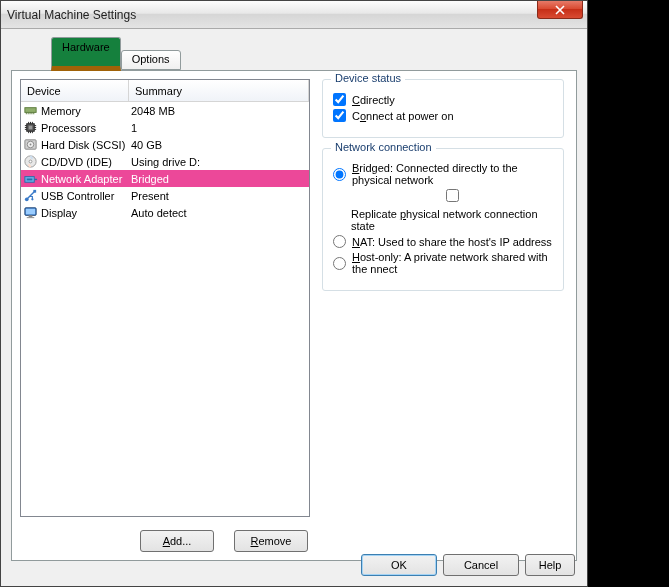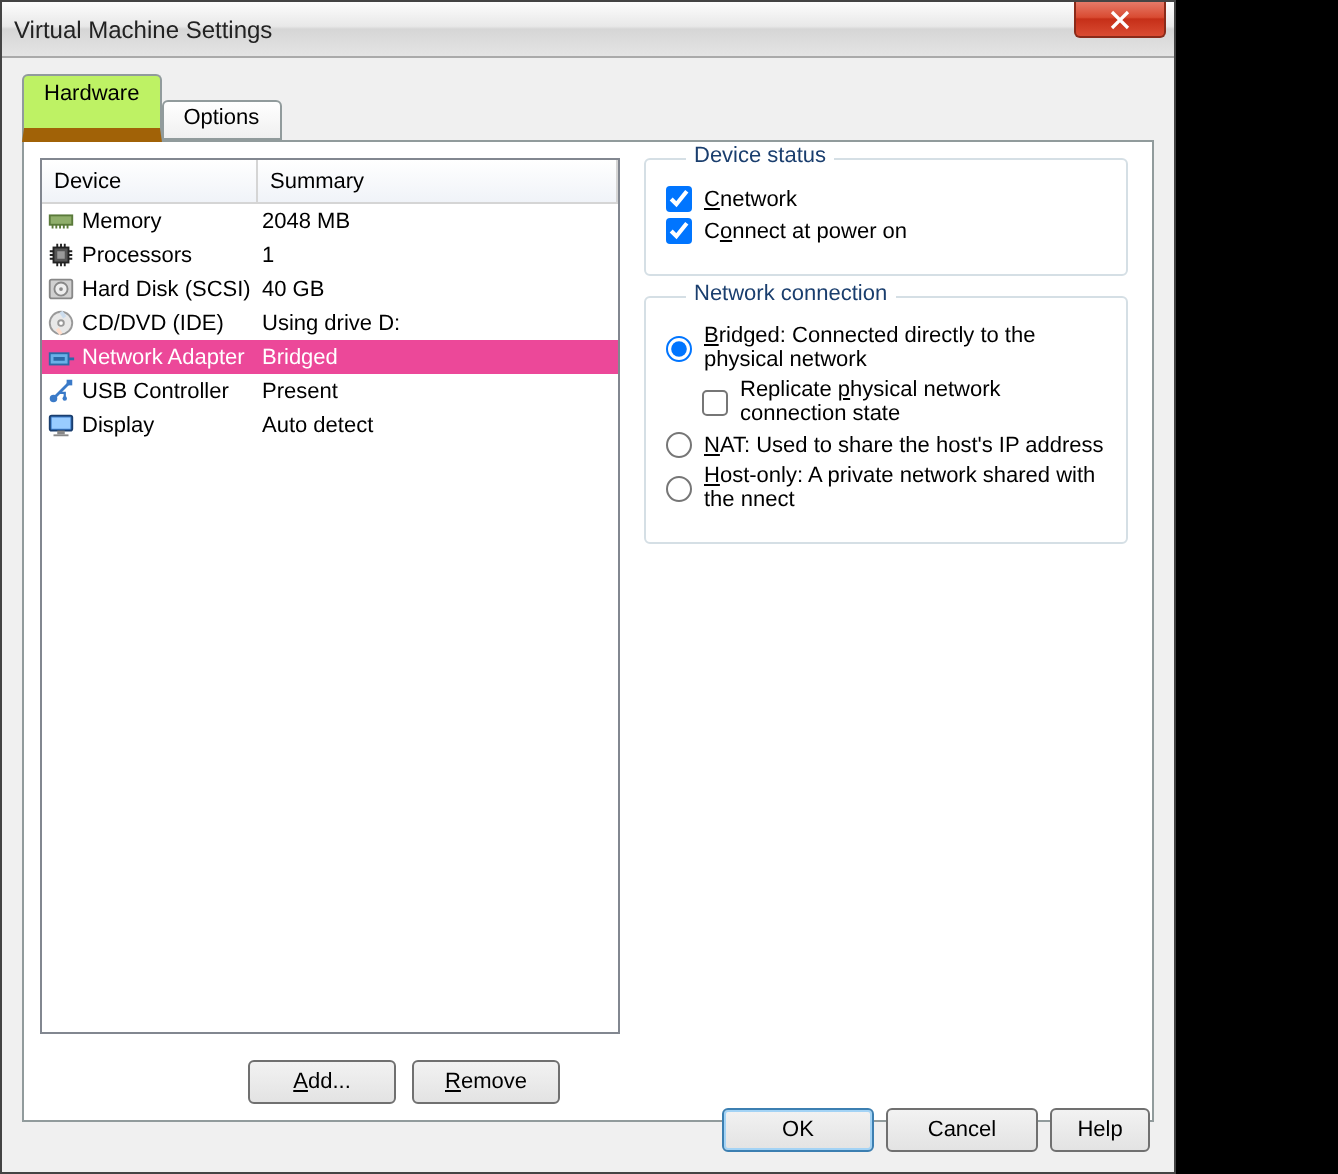--- a/index.html
+++ b/index.html
@@ -6,45 +6,45 @@
 body { font-family: "Segoe UI", Tahoma, sans-serif; font-size: 11px; background: #000; width: 669px; height: 587px; overflow: hidden; }
 .window { width: 588px; height: 587px; background: #fff; border: 1px solid #444; position: relative; }
 .titlebar { height: 28px; background: linear-gradient(to bottom, #fdfdfd 0%, #e8e8e8 45%, #d6d6d6 50%, #e4e4e4 100%); border-bottom: 1px solid #aaa; display: flex; align-items: center; padding: 0 6px; position: relative; }
 .titlebar-title { font-size: 12px; color: #222; }
 .close-btn { position: absolute; right: 4px; top: 0; width: 46px; height: 18px; background: linear-gradient(to bottom, #e67a68 0%, #d94b32 45%, #c62f18 50%, #d94b32 100%); border: 1px solid #8a2a19; border-top: none; border-radius: 0 0 3px 3px; display: flex; align-items: center; justify-content: center; color: #fff; cursor: pointer; }
 .close-btn svg { width: 10px; height: 10px; }
 .content { position: absolute; top: 28px; left: 0; right: 0; bottom: 0; background: #f0f0f0; padding: 8px 10px; }
 .tabs { position: relative; }
 .tab-headers { display: flex; position: relative; z-index: 2; }
 .tab { padding: 3px 10px 4px; border: 1px solid #919b9c; background: linear-gradient(to bottom, #fff, #f0f0f0); border-radius: 3px 3px 0 0; margin-right: 0px; cursor: pointer; font-size: 11px; position: relative; }
-.tab.active { background: #bef264; border-bottom: 7px solid #a16207; margin-bottom: -1px; }
+.tab.active { background: #15803d; border-bottom: 5px solid #a16207; margin-bottom: -1px; margin-left: 40px; }
 .tab:not(.active) { margin-top: 13px; padding-top: 2px; }
 .tab-body { border: 1px solid #919b9c; background: #fff; padding: 8px; position: relative; height: 491px; }
 .split { display: flex; gap: 8px; height: 438px; }
 .left { width: 290px; border: 1px solid #828790; position: relative; }
 .table-header { display: flex; background: linear-gradient(to bottom, #fff, #f0f3f8); border-bottom: 1px solid #d5d5d5; height: 22px; }
 .th { padding: 3px 6px; font-size: 11px; border-right: 1px solid #d5d5d5; display: flex; align-items: center; }
 .th.device { width: 108px; }
 .th.summary { flex: 1; }
 .rows { }
 .row { display: flex; height: 17px; align-items: center; cursor: default; }
 .row.selected { background: #ec4899; color: #fff; }
 .row.selected .cell { color: #fff; }
 .cell { font-size: 11px; white-space: nowrap; overflow: hidden; }
 .cell.device { width: 108px; display: flex; align-items: center; padding-left: 2px; gap: 3px; }
 .cell.summary { flex: 1; padding-left: 2px; }
 .dev-icon { width: 15px; height: 15px; display: inline-flex; align-items: center; justify-content: center; flex-shrink: 0; }
 .right { flex: 1; padding: 0 4px; }
 .fieldset { border: 1px solid #d5dfe5; border-radius: 3px; padding: 10px 10px 12px; margin-bottom: 10px; position: relative; }
-.fieldset .legend { position: absolute; top: -8px; left: 20px; background: #fff; padding: 0 4px; font-size: 11px; color: #1a3e6e; }
+.fieldset .legend { position: absolute; top: -8px; left: 8px; background: #fff; padding: 0 4px; font-size: 11px; color: #1a3e6e; }
 .check-row, .radio-row { display: flex; align-items: center; gap: 6px; margin: 3px 0; font-size: 11px; }
 .check-row input, .radio-row input { margin: 0; }
-.radio-row.indent { margin-left: 18px; }
+.radio-row.indent { margin-left: 18px; flex-direction: column; }
 .radio-row label span.u { text-decoration: underline; }
-.buttons-left { position: absolute; bottom: 8px; left: 112px; display: flex; gap: 8px; }
+.buttons-left { position: absolute; bottom: 8px; left: 128px; display: flex; gap: 20px; }
 .btn { min-width: 74px; height: 22px; border: 1px solid #707070; border-radius: 3px; background: linear-gradient(to bottom, #f2f2f2, #e3e3e3); font-size: 11px; cursor: pointer; padding: 0 10px; }
 .btn.default { border-color: #3c7fb1; box-shadow: inset 0 0 0 1px #a3d3f5; }
 .footer { position: absolute; bottom: 10px; right: 12px; display: flex; gap: 6px; }
 .u { text-decoration: underline; }
 </style>
 </head>
 <body>
 
 <div class="window">
   <div class="titlebar">
@@ -170,21 +170,21 @@
                   <div class="cell summary">Auto detect</div>
                 </div>
               </div>
           </div>
 
           <div class="right">
             <div class="fieldset">
               <div class="legend">Device status</div>
               <div class="check-row">
                 <input type="checkbox" checked="" id="cb1" style="">
-                <label for="cb1"><span class="u">C</span><span>network</span></label>
+                <label for="cb1"><span class="u">C</span><span>directly</span></label>
               </div>
               <div class="check-row">
                 <input type="checkbox" checked="" id="cb2" style="">
                 <label for="cb2">C<span class="u">o</span><span>nnect at power on</span></label>
               </div>
             </div>
 
             <div class="fieldset">
               <div class="legend">Network connection</div>
               <div class="radio-row">

